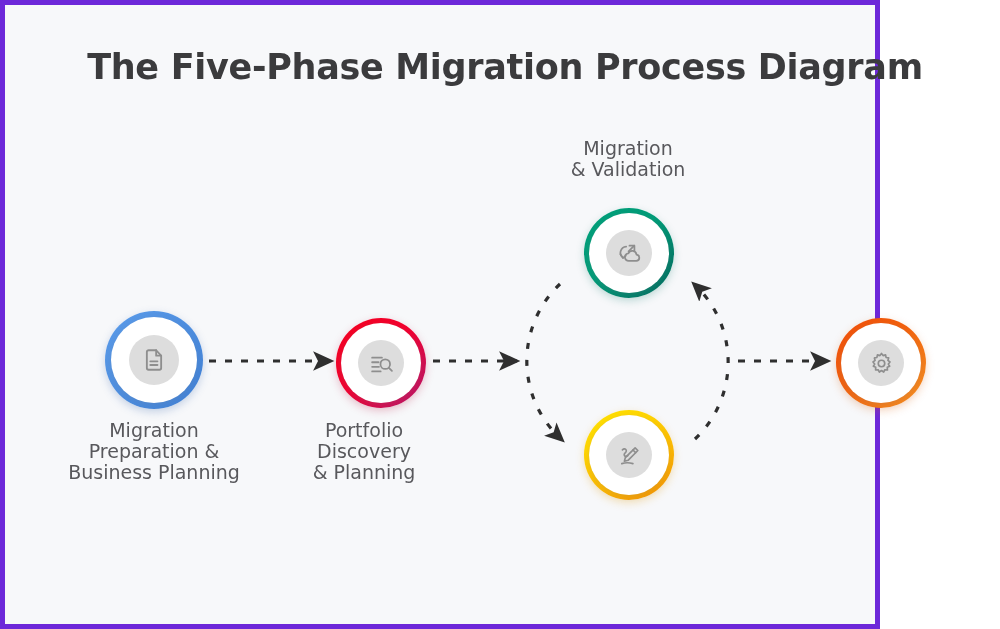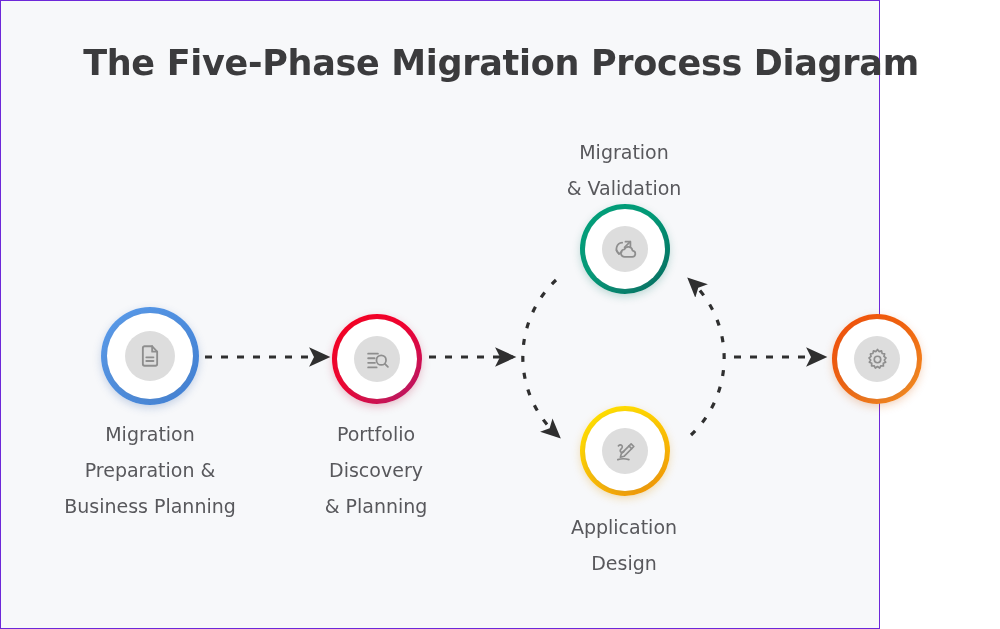--- a/index.html
+++ b/index.html
@@ -11,21 +11,21 @@
     height: 629px;
     overflow: hidden;
     font-family: "DejaVu Sans", "Liberation Sans", sans-serif;
   }
   #canvas {
     position: relative;
     width: 880px;
     height: 629px;
     background: #f7f8fa;
     box-sizing: border-box;
-    border: 1px solid #6d28d9;
+    border: 5px solid #6d28d9;
   }
   #title {
     position: absolute;
     left: 0;
     top: 42px;
     width: 1000px;
     text-align: center;
     font-family: "DejaVu Sans", "Liberation Sans", sans-serif;
     font-size: 35px;
     font-weight: bold;
@@ -70,21 +70,21 @@
   }
   .icon-disc svg {
     display: block;
   }
   
   .node-label {
     position: absolute;
     text-align: center;
     font-family: "DejaVu Sans", "Liberation Sans", sans-serif;
     font-size: 19px;
-    line-height: 36px;
+    line-height: 21px;
     color: #58585c;
     white-space: pre-line;
   }
 </style>
 </head>
 <body>
 
 <div id="canvas">
 
   <div id="title">The Five-Phase Migration Process Diagram</div>
@@ -135,21 +135,21 @@
       <svg width="25" height="25" viewBox="0 0 24 24" fill="none" stroke="#8e8e8e" stroke-width="1.7" stroke-linecap="round" stroke-linejoin="round">
         <path d="M3 6.4 h9.4"></path>
         <path d="M3 10.8 h6.2"></path>
         <path d="M3 15.2 h6.6"></path>
         <path d="M3 19.6 h8.2"></path>
         <circle cx="15.6" cy="12.6" r="4.6"></circle>
         <path d="M19.1 16.1 L22 19"></path>
       </svg>
     </div>
   </div>
-  <div class="node-label" style="left:255px; top:415px; width:240px;">Portfolio
+  <div class="node-label" style="left:239px; top:415px; width:240px;">Portfolio
 Discovery
 &amp; Planning</div>
 
   <div class="node" style="left:579px; top:203px; width:90px; height:90px;">
     <div class="ring" style="background: linear-gradient(135deg,#00a07a 0%,#009b77 45%,#00685d 100%);
                 box-shadow:0 3px 9px rgba(0,120,100,0.22);"></div>
     <div class="inner-white" style="left:5px; top:5px; width:80px; height:80px;"></div>
     <div class="icon-disc" style="left:22px; top:22px; width:46px; height:46px;">
       <svg width="26" height="26" viewBox="0 0 24 24" fill="none" stroke="#8e8e8e" stroke-width="1.6" stroke-linecap="round" stroke-linejoin="round">
         <path d="M9.4 6.2 A5.6 5.6 0 0 0 6.4 16.3"></path>
@@ -169,22 +169,20 @@
     <div class="inner-white" style="left:5px; top:5px; width:80px; height:80px;"></div>
     <div class="icon-disc" style="left:22px; top:22px; width:46px; height:46px;">
       <svg width="25" height="25" viewBox="0 0 24 24" fill="none" stroke="#8e8e8e" stroke-width="1.6" stroke-linecap="round" stroke-linejoin="round">
         <path d="M5.2 6.6 c2.6 -2.4 5.2 0.6 2.7 2.8 c-2.5 2.2 0.3 4.7 2.5 2.7"></path>
         <path d="M17.4 4.6 l2.6 2.6 l-9.4 9.4 l-3.5 0.9 l0.9 -3.5 Z"></path>
         <path d="M15.3 6.7 l2.6 2.6"></path>
         <path d="M4.6 19.8 c3.4 -1.1 7.2 -1.1 10.7 0"></path>
       </svg>
     </div>
   </div>
-  <div class="node-label" style="left:503px; top:508px; width:240px;">Application
-Design</div>
 
   <div class="node" style="left:831px; top:313px; width:90px; height:90px;">
     <div class="ring" style="background: linear-gradient(135deg,#f04d0a 0%,#f2620d 45%,#f79220 100%);
                 box-shadow:0 3px 9px rgba(220,100,20,0.25);"></div>
     <div class="inner-white" style="left:5px; top:5px; width:80px; height:80px;"></div>
     <div class="icon-disc" style="left:22px; top:22px; width:46px; height:46px;">
       <svg width="25" height="25" viewBox="0 0 24 24" fill="none" stroke="#8e8e8e" stroke-width="1.6" stroke-linecap="round" stroke-linejoin="round">
         <circle cx="12" cy="12" r="3.1"></circle>
         <path d="M12 2.4 l1.5 2.0 l2.4 -0.7 l0.5 2.5 l2.45 0.45 l-0.7 2.4 l2.0 1.5 l-1.6 1.95 l1.3 2.1 l-2.3 1.1 l0.15 2.5 l-2.5 -0.2 l-1.15 2.2 l-2.05 -1.45 l-2.05 1.45 l-1.15 -2.2 l-2.5 0.2 l0.15 -2.5 l-2.3 -1.1 l1.3 -2.1 l-1.6 -1.95 l2.0 -1.5 l-0.7 -2.4 l2.45 -0.45 l0.5 -2.5 l2.4 0.7 Z"></path>
       </svg>

